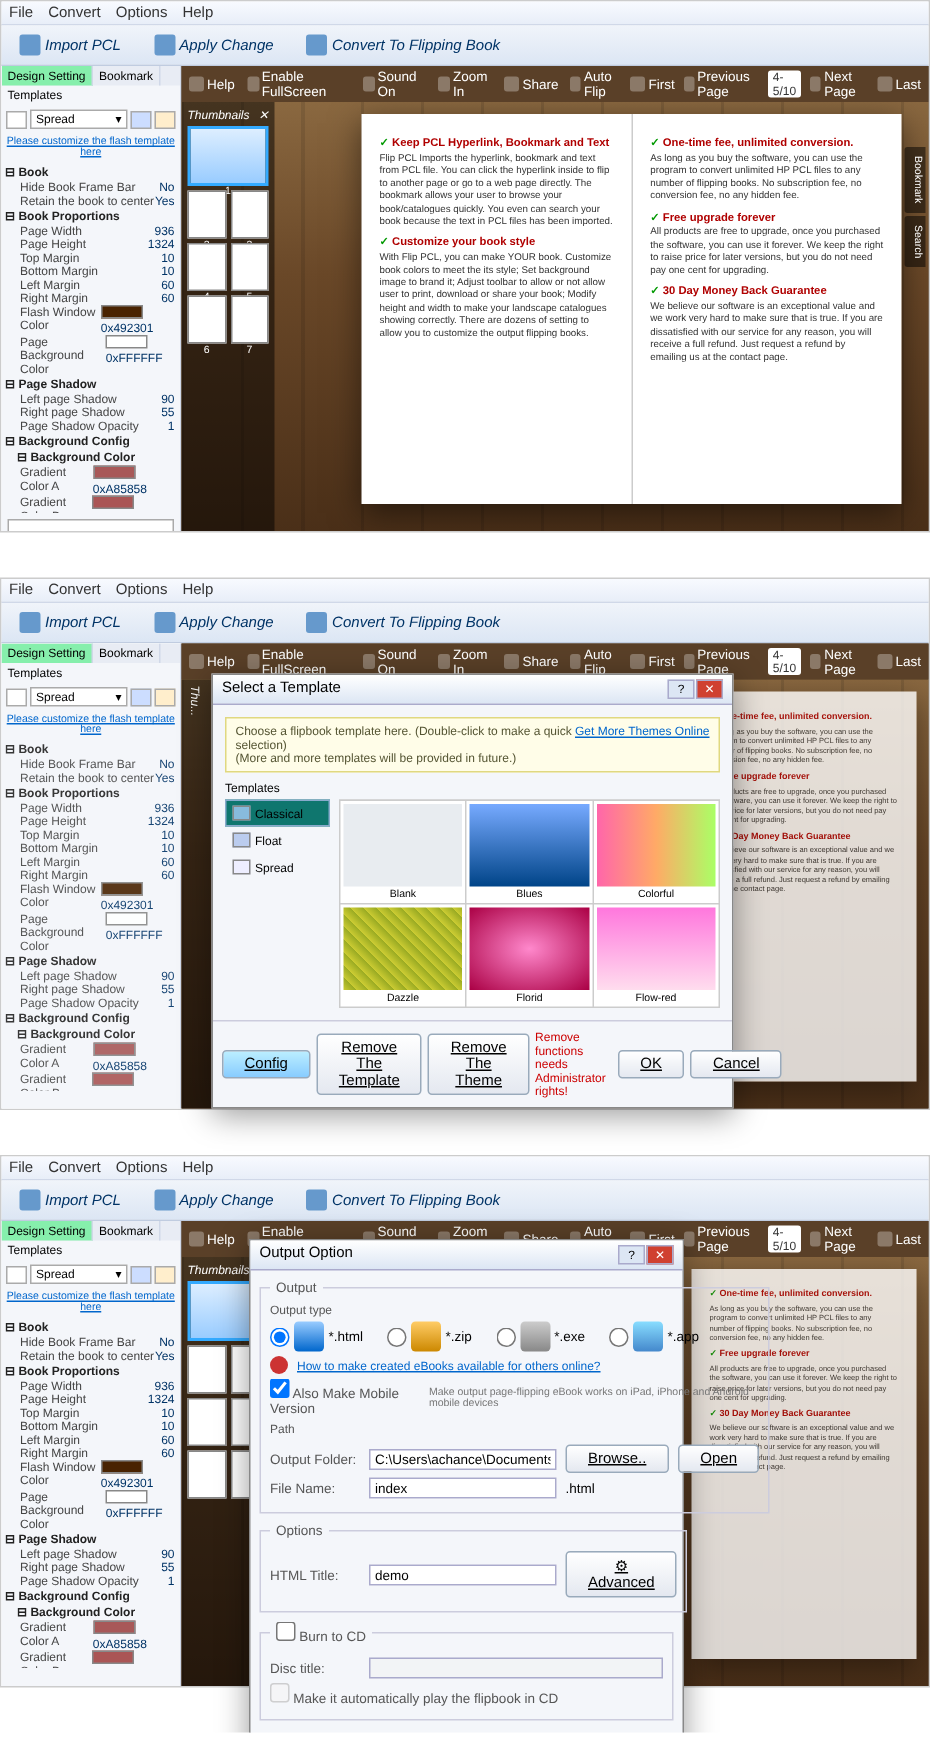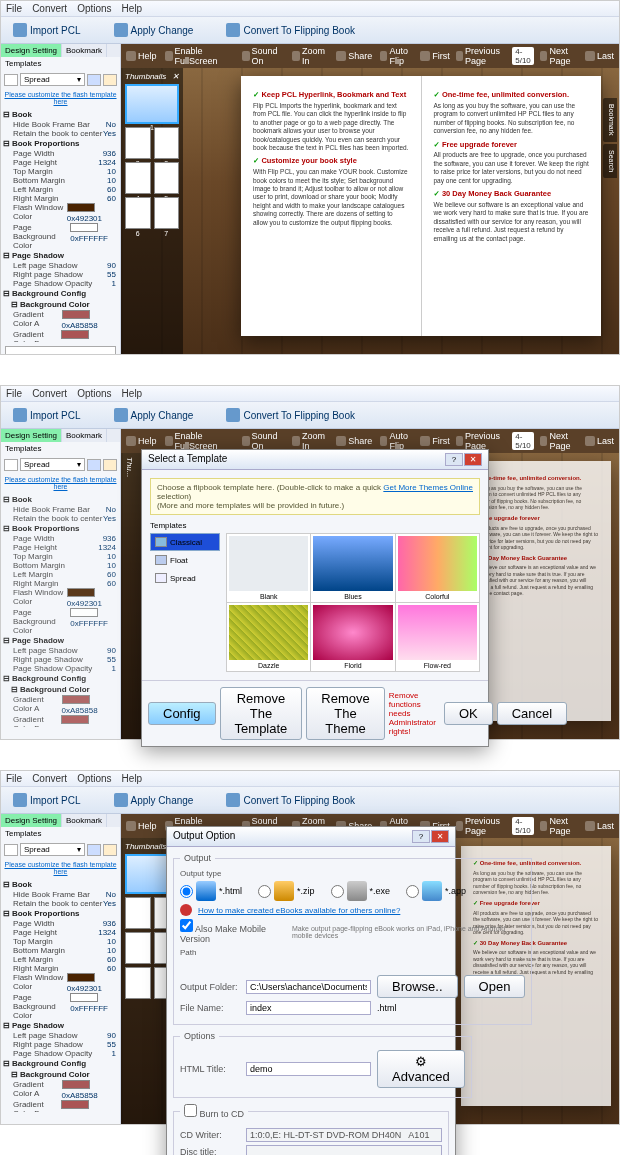--- a/index.html
+++ b/index.html
@@ -1,20 +1,20 @@
 <!DOCTYPE html>
 <html><head>
 <meta charset="utf-8">
 <style>
   * { box-sizing: border-box; margin: 0; padding: 0; font-family: Arial, sans-serif; }
   body { background: #fff; font-size: 10px; }
   .panel-container { width: 620px; margin-bottom: 30px; border: 1px solid #ccc; }
   .menubar { background: linear-gradient(#f8faff,#e8eef8); padding: 2px 5px; display: flex; gap: 10px; font-size: 10px; color: #333; border-bottom: 1px solid #d0d8e8; }
   .menubar span { cursor: pointer; }
-  .toolbar { background: linear-gradient(#f0f4fa,#dce6f4); padding: 3px 5px; display: flex; gap: 19px; border-bottom: 1px solid #c0cce0; }
+  .toolbar { background: linear-gradient(#f0f4fa,#dce6f4); padding: 3px 5px; display: flex; gap: 8px; border-bottom: 1px solid #c0cce0; font-style: italic; }
   .tbtn { display: inline-flex; align-items: center; gap: 3px; padding: 2px 6px; font-size: 10px; color: #036; border: 1px solid transparent; border-radius: 3px; }
   .tbtn .ico { width: 14px; height: 14px; background: #69c; border-radius: 2px; }
   .ico-import { background: linear-gradient(#8cd,#5ab); }
   .ico-apply { background: linear-gradient(#7c4,#4a2); }
   .ico-convert { background: linear-gradient(#fc6,#e93); }
   .workspace { display: flex; background: #fff; height: 310px; }
   .sidebar { width: 120px; background: #f4f6fa; border-right: 1px solid #d0d8e8; overflow: hidden; font-size: 8px; }
   .side-tabs { display: flex; background: #e8ecf4; }
   .side-tab { padding: 2px 4px; border-right: 1px solid #d0d8e8; font-size: 8px; }
   .side-tab.active { background: #86efac; }
@@ -50,28 +50,28 @@
   .side-tabs-v .t { width: 14px; padding: 6px 2px; background: rgba(0,0,0,.5); color: #fff; writing-mode: vertical-rl; font-size: 7px; text-align: center; border-radius: 2px 0 0 2px; }
   .preview-box { margin: 4px; height: 55px; border: 1px solid #aaa; background: #fff; }
   
   
   .dialog { position: absolute; background: #f4f6fa; border: 1px solid #888; box-shadow: 0 4px 20px rgba(0,0,0,.4); z-index: 10; font-size: 9px; }
   .dialog-title { background: linear-gradient(#fff,#dce6f4); padding: 3px 6px; display: flex; justify-content: space-between; border-bottom: 1px solid #aac; font-size: 10px; }
   .dialog-title .wbtns { display: flex; gap: 1px; }
   .dialog-title .wb { width: 18px; height: 13px; background: #dce6f4; border: 1px solid #aac; font-size: 8px; text-align: center; line-height: 11px; }
   .dialog-title .wb.close { background: #d04030; color: #fff; }
   .dialog-body { padding: 8px; }
-  .dlg-btn { padding: 3px 14px; background: linear-gradient(#fff,#e4e8f0); border: 1px solid #9ab; border-radius: 3px; font-size: 13px; }
+  .dlg-btn { padding: 3px 14px; background: linear-gradient(#fff,#e4e8f0); border: 1px solid #9ab; border-radius: 3px; font-size: 10px; text-decoration: underline; }
   
   .tmpl-msg { background: #fffde8; border: 1px solid #e0d880; padding: 4px 6px; font-size: 8px; color: #553; margin-bottom: 6px; }
   .tmpl-link { float: right; color: #06c; text-decoration: underline; }
   .tmpl-main { display: flex; gap: 6px; }
   .tmpl-list { width: 70px; }
   .tmpl-list .it { display: flex; align-items: center; gap: 3px; padding: 3px 4px; border: 1px solid transparent; font-size: 8px; }
-  .tmpl-list .it.sel { background: #1d4ed8; border-color: #8ac; }
+  .tmpl-list .it.sel { background: #0f766e; border-color: #8ac; }
   .tmpl-list .sw { width: 12px; height: 10px; border: 1px solid #888; }
   .tmpl-grid { flex: 1; display: grid; grid-template-columns: repeat(3,1fr); gap: 1px; background: #ccc; border: 1px solid #ccc; }
   .tmpl-cell { background: #fff; padding: 2px; text-align: center; font-size: 7px; }
   .tmpl-cell .img { height: 55px; margin-bottom: 2px; }
   .dlg-footer { display: flex; gap: 4px; padding: 6px; border-top: 1px solid #ccd; align-items: center; }
   .warn { color: #c00; font-size: 8px; }
   
   .out-section { border: 1px solid #ccd; padding: 6px; margin-bottom: 6px; }
   .out-section legend { font-size: 9px; padding: 0 4px; color: #555; }
   .out-row { display: flex; align-items: center; gap: 6px; margin: 3px 0; font-size: 9px; }
@@ -733,21 +733,21 @@
               </label>
           </div>
           <div class="out-row">
               <span style="width:12px;height:12px;background:#c33;border-radius:50%"></span>
               <a style="color:#06c;text-decoration:underline;font-size:8px">How to make created eBooks available for others online?</a>
             </div>
           <div class="out-row">
               <label><input type="checkbox" checked="" style=""> <span>Also Make Mobile Version</span></label>
               <span style="font-size:7px;color:#777">Make output page-flipping eBook works on iPad, iPhone and Android mobile devices</span>
             </div>
-          <div style="font-size:8px;color:#555;margin:4px 0 18px">Path</div>
+          <div style="font-size:8px;color:#555;margin:4px 0 6px">Path</div>
           <div class="out-row">
             <label>Output Folder:</label>
             <input type="text" value="C:\Users\achance\Documents" style="">
             <button class="dlg-btn">Browse..</button>
             <button class="dlg-btn">Open</button>
           </div>
           <div class="out-row">
             <label>File Name:</label>
             <input type="text" style="flex: 0 0 80px;" value="index">
             <span>.html</span>
@@ -757,24 +757,20 @@
           <legend>Options</legend>
           <div class="out-row">
             <label>HTML Title:</label>
             <input type="text" value="demo" style="">
             <button class="dlg-btn"><span>⚙</span> <span>Advanced</span></button>
           </div>
         </fieldset>
         <fieldset class="out-section" style="color:#999">
           <legend><label><input type="checkbox" style=""> <span>Burn to CD</span></label></legend>
           <div class="out-row">
-              <label>CD Writer:</label>
-              <input type="text" disabled="" value="1:0:0,E: HL-DT-ST DVD-ROM DH40N   A101" style="">
-            </div>
-          <div class="out-row">
               <label>Disc title:</label>
               <input type="text" disabled="" style="">
             </div>
           <div class="out-row">
               <label><input type="checkbox" disabled="" style=""> <span>Make it automatically play the flipbook in CD</span></label>
             </div>
         </fieldset>
         <div style="text-align:right;padding-top:4px">
           <button class="dlg-btn">Cancel</button>
           <button class="dlg-btn">Convert</button>

